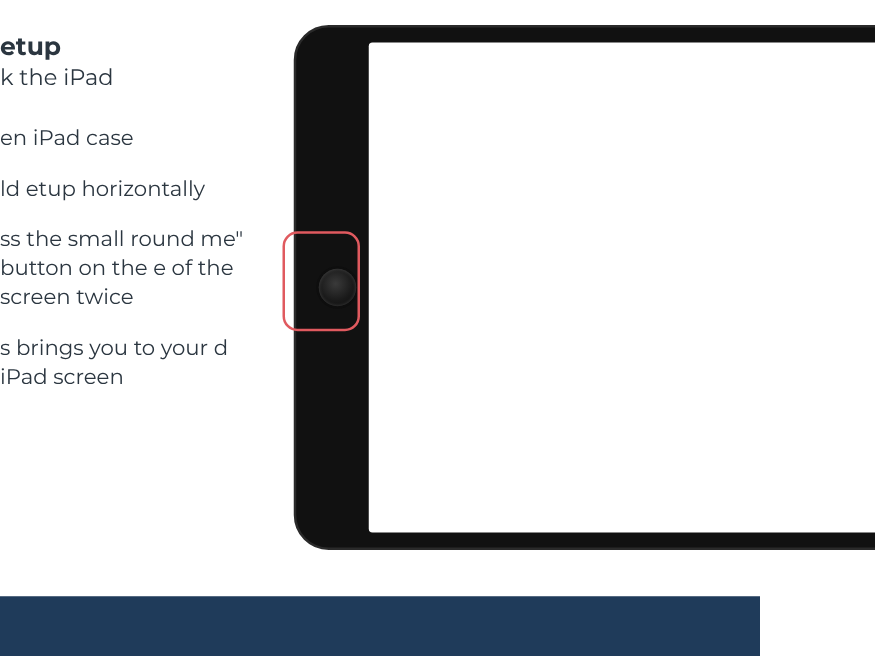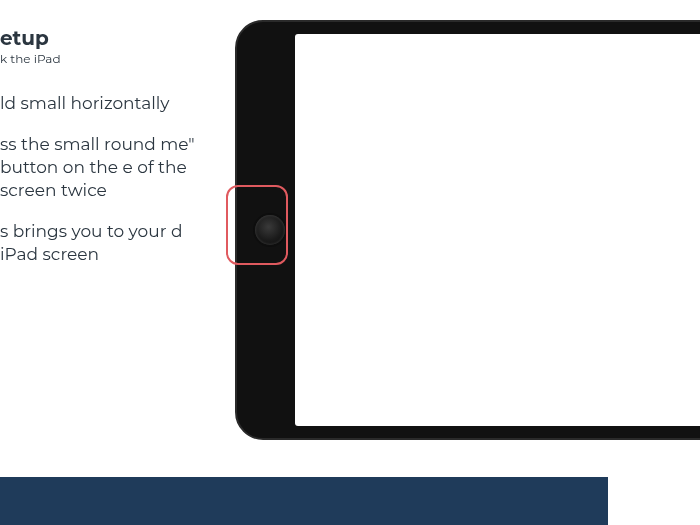--- a/index.html
+++ b/index.html
@@ -1,39 +1,40 @@
 <!DOCTYPE html>
 <html><head>
 <meta charset="utf-8">
 <style>
   * { box-sizing: border-box; margin: 0; padding: 0; }
   html, body { width: 700px; height: 525px; overflow: hidden; font-family: "Montserrat", "Segoe UI", Arial, sans-serif; color: #2b3640; background: #ffffff; }
   .slide { position: relative; width: 608px; height: 525px; }
   .text-col { position: absolute; left: 0; top: 26px; width: 210px; padding-left: 0; }
   .heading { font-weight: 700; font-size: 20px; line-height: 1.2; color: #2b3640; }
-  .subheading { font-weight: 400; font-size: 12px; line-height: 1.2; color: #2b3640; margin-top: 2px; }
+  .subheading { font-weight: 400; font-size: 18px; line-height: 1.2; color: #2b3640; margin-top: 2px; }
   .bullets { margin-top: 26px; }
   .bullet { font-size: 17px; line-height: 1.35; color: #2b3640; margin-bottom: 18px; }
   .ipad-wrap { position: absolute; left: 235px; top: 20px; width: 465px; height: 445px; }
   .ipad-body { position: absolute; left: 0; top: 0; width: 510px; height: 420px; background: #111; border-radius: 28px; border: 2px solid #2a2a2a; overflow: hidden; }
   .ipad-screen { position: absolute; left: 58px; top: 12px; right: 12px; bottom: 12px; background: #ffffff; border-radius: 3px; }
   .home-button { position: absolute; left: 18px; top: 50%; transform: translateY(-50%); width: 30px; height: 30px; border-radius: 50%; background: radial-gradient(circle at 45% 40%, #3a3a3a 0%, #1a1a1a 55%, #0a0a0a 100%); box-shadow: inset 0 0 3px rgba(255,255,255,0.2), 0 0 0 2px #0e0e0e; }
   .highlight-box { position: absolute; left: 226px; top: 185px; width: 62px; height: 80px; border: 2.5px solid #e05a5f; border-radius: 12px; background: transparent; pointer-events: none; }
   .footer-bar { position: absolute; left: 0; right: 0; bottom: 0; height: 48px; background: #1f3b5a; }
 </style>
 </head>
 <body>
 
 <div class="slide">
 
   <div class="text-col">
     <div class="heading">etup</div>
     <div class="subheading">k the iPad</div>
     <div class="bullets">
-      <div class="bullet">ld small horizontally</div>
+      <div class="bullet">en iPad case</div>
+      <div class="bullet">ld etup horizontally</div>
       <div class="bullet">ss the small round me" button on the e of the screen twice</div>
       <div class="bullet">s brings you to your d iPad screen</div>
     </div>
   </div>
 
   <div class="ipad-wrap">
     <div class="ipad-body">
       <div class="ipad-screen"></div>
       <div class="home-button"></div>
     </div>

